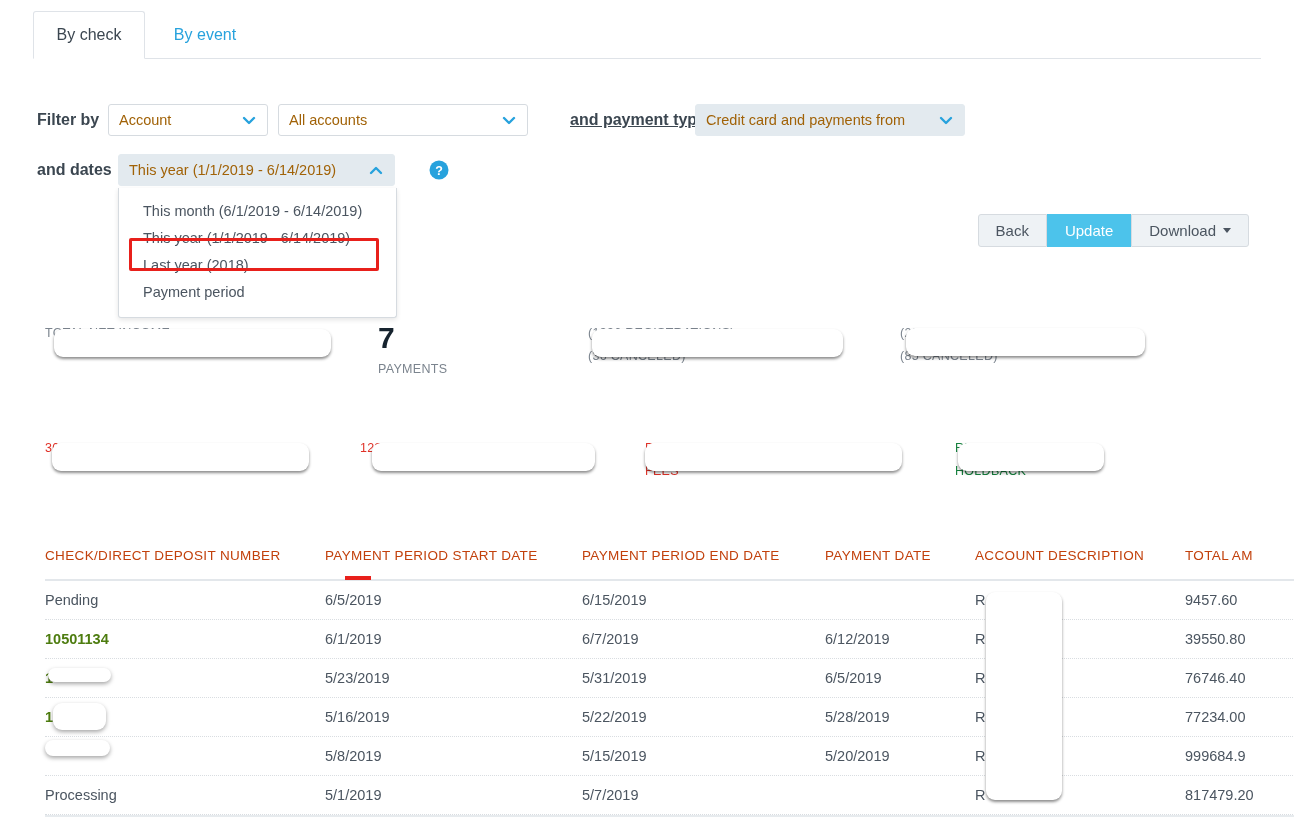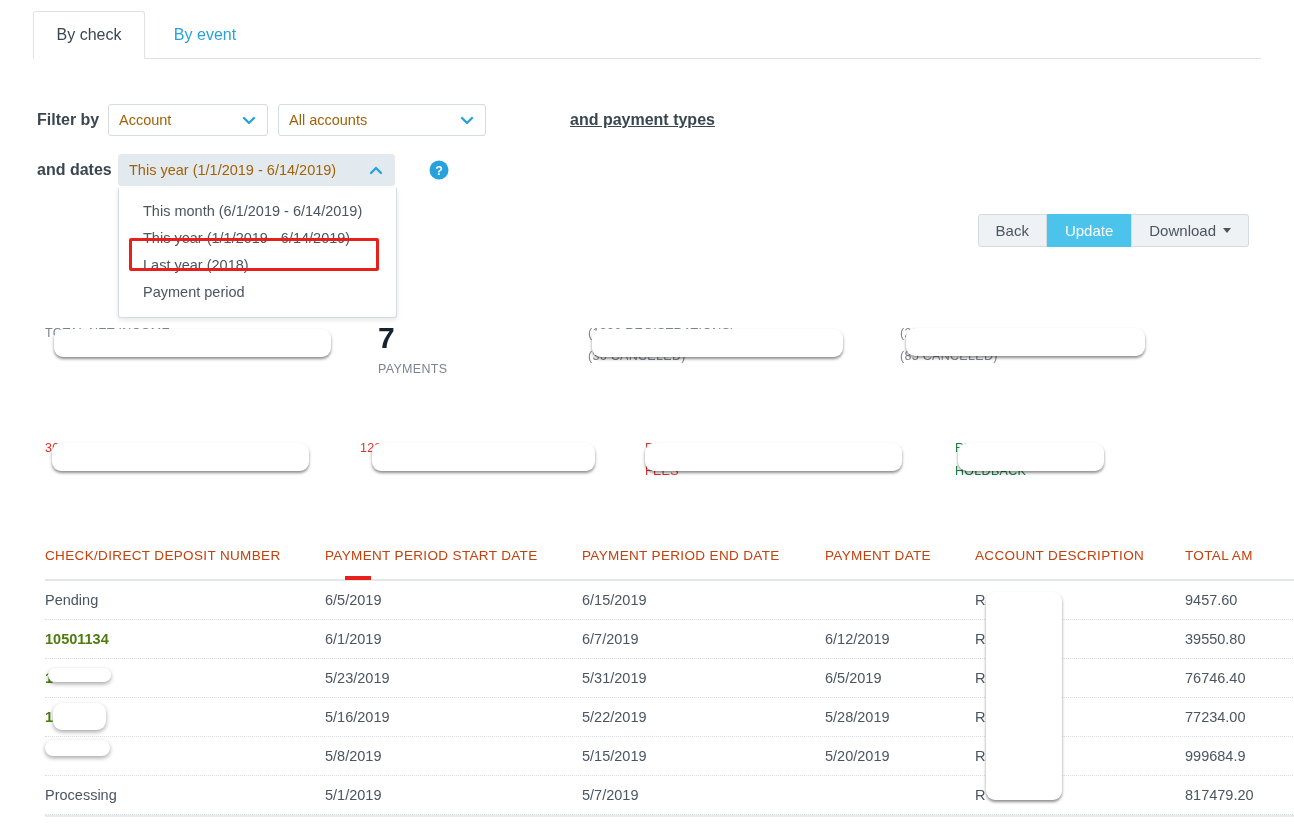--- a/index.html
+++ b/index.html
@@ -109,31 +109,39 @@
 
       <div class="sel" style="left:108px;top:16px;width:160px;">
         <span class="cap">Account</span>
         <span class="chev">
           <svg viewBox="0 0 16 16" width="16" height="16">
               <path d="M3 6 L8 11 L13 6" fill="none" stroke="#27a2dd" stroke-width="2.4" stroke-linecap="round" stroke-linejoin="round"></path>
             </svg>
         </span>
       </div>
 
-      <div class="sel" style="left:278px;top:16px;width:208px;">
+      <div class="sel" style="left:278px;top:16px;width:250px;">
         <span class="cap">All accounts</span>
         <span class="chev">
           <svg viewBox="0 0 16 16" width="16" height="16">
               <path d="M3 6 L8 11 L13 6" fill="none" stroke="#27a2dd" stroke-width="2.4" stroke-linecap="round" stroke-linejoin="round"></path>
             </svg>
         </span>
       </div>
 
       <div class="lbl" style="left:570px;top:24px;text-decoration:underline;">and payment types</div>
 
+      <div class="sel gray" style="left:695px;top:16px;width:270px;">
+        <span class="cap">Credit card and payments from</span>
+        <span class="chev">
+          <svg viewBox="0 0 16 16" width="16" height="16">
+              <path d="M3 6 L8 11 L13 6" fill="none" stroke="#27a2dd" stroke-width="2.4" stroke-linecap="round" stroke-linejoin="round"></path>
+            </svg>
+        </span>
+      </div>
     </div>
 
     <div class="frow">
       <div class="lbl" style="left:37px;top:24px;">and dates</div>
 
       <div class="sel gray" style="left:118px;top:16px;width:277px;">
         <span class="cap">This year (1/1/2019 - 6/14/2019)</span>
         <span class="chev">
           <svg viewBox="0 0 16 16" width="16" height="16">
               <path d="M3 11 L8 6 L13 11" fill="none" stroke="#27a2dd" stroke-width="2.4" stroke-linecap="round" stroke-linejoin="round"></path>

